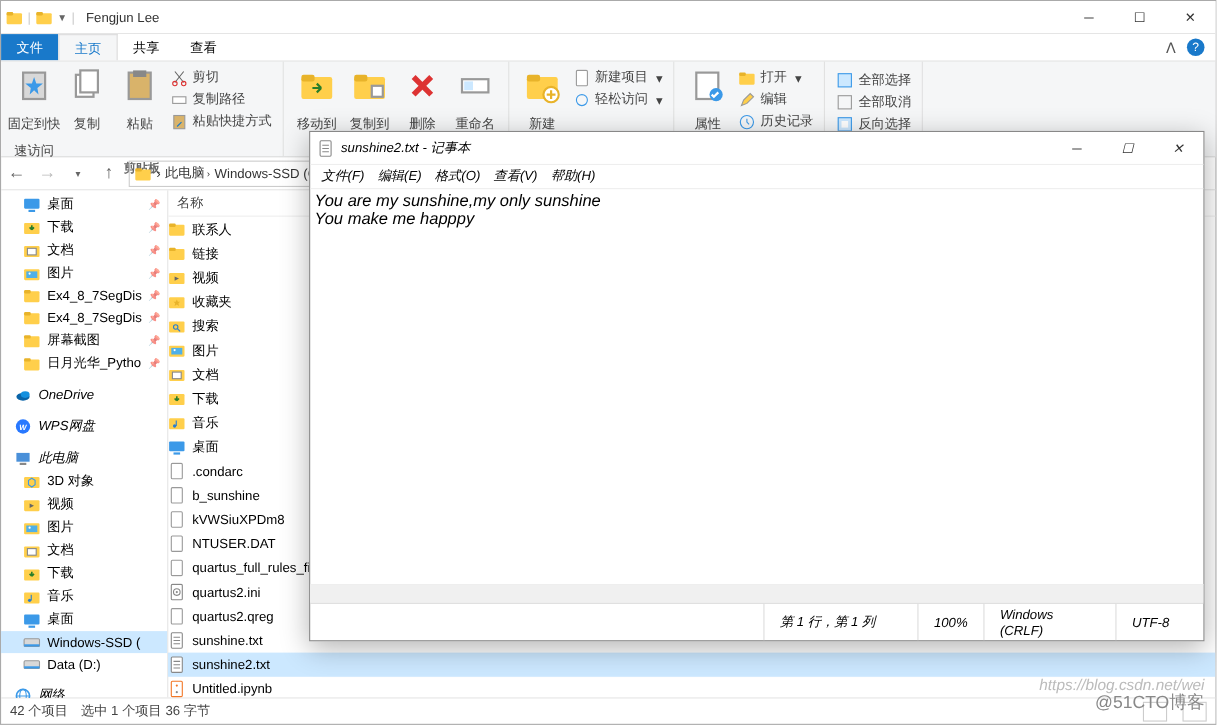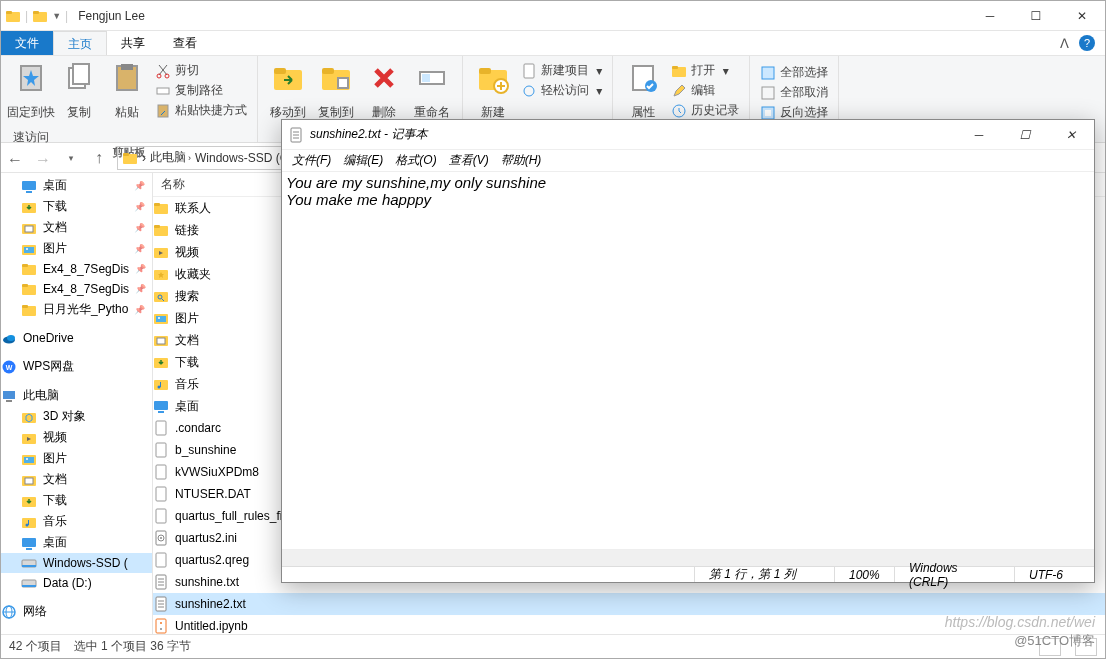--- a/index.html
+++ b/index.html
@@ -32,21 +32,21 @@
   .ico32 { width:32px; height:32px; display:inline-block;}
   
   .addressbar { height:30px; display:flex; align-items:center; border-bottom:1px solid #e5e5e5; }
   .navbtn { width:28px; height:28px; display:flex; align-items:center; justify-content:center; color:#666;}
   .breadcrumb { flex:0 0 auto; height:24px; border:1px solid #ccc; margin:0 4px; display:flex; align-items:center; font-size:12px; padding:0 4px; gap:4px; color:#333;}
   .breadcrumb .crumb { display:flex; align-items:center; gap:2px;}
   
   .body { flex:1; display:flex; min-height:0;}
   .navpane { width:152px; border-right:1px solid #e5e5e5; overflow:auto; font-size:12px; padding-top:2px;}
   .nav-item { display:flex; align-items:center; gap:6px; padding:2px 6px 2px 20px; white-space:nowrap; overflow:hidden; text-overflow:ellipsis;}
-  .nav-item.level0 { padding-left:0;}
+  .nav-item.level0 { padding-left:12px;font-style:italic;}
   .nav-item.pinned::after{ content:"📌"; font-size:9px; margin-left:auto; opacity:.6;}
   .nav-spacer { height:8px;}
   .nav-item.sel { background:#cce8ff;}
   .conticon { width:16px; height:16px; flex-shrink:0;}
   .content { flex:1; display:flex; flex-direction:column; min-width:0;}
   .colhead { height:24px; border-bottom:1px solid #eee; display:flex; align-items:center; font-size:12px; color:#444;}
   .colhead > div { padding:0 8px;}
   .col-name{ width:240px;}
   .col-date{ width:160px;}
   .col-type{ width:140px;}
@@ -60,25 +60,25 @@
   .statusbar .flex{flex:1;}
   .viewbtn { width:22px; height:18px; border:1px solid #ccc; margin-left:2px;}
   
   .notepad { position:absolute; left:280px; top:118px; width:814px; height:464px; background:#fff; border:1px solid #888; box-shadow:0 6px 24px rgba(0,0,0,.3); display:flex; flex-direction:column;font-style:italic; }
   .notepad .np-title { height:30px; display:flex; align-items:center; font-size:12px; padding-left:6px; gap:6px; border-bottom:1px solid #eee;}
   .notepad .np-title .spacer{flex:1;}
   .notepad .np-menu { height:22px; display:flex; align-items:center; font-size:12px; gap:4px; padding-left:6px; border-bottom:1px solid #eee;}
   .notepad .np-menu span { padding:0 4px;}
   .notepad .np-body { flex:1; font-family:"Microsoft YaHei","Segoe UI",sans-serif; font-size:15px; padding:2px 4px; white-space:pre; overflow:auto; position:relative;}
   .notepad .np-scroll { height:17px; border-top:1px solid #eee; background:#f0f0f0;}
-  .notepad .np-status { height:16px; border-top:1px solid #ddd; display:flex; align-items:center; font-size:12px;}
+  .notepad .np-status { height:34px; border-top:1px solid #ddd; display:flex; align-items:center; font-size:12px;}
   .notepad .np-status > div { border-left:1px solid #ddd; padding:0 14px; height:100%; display:flex; align-items:center;}
   .notepad .np-status .flex { flex:1; border-left:none;}
   .watermark { position:absolute; right:10px; bottom:28px; font-size:14px; color:#bbb; font-style:italic; pointer-events:none;}
-  .watermark2 { position:absolute; right:10px; bottom:8px; font-size:13px; color:#888; pointer-events:none;}
+  .watermark2 { position:absolute; right:10px; bottom:8px; font-size:16px; color:#888; pointer-events:none;}
 </style>
 </head>
 <body>
 
 <svg width="0" height="0" style="position:absolute">
   <defs>
     <g id="ic-folder">
         <rect x="1" y="4" width="14" height="10" rx="1" fill="#ffcf4b"></rect>
         <rect x="1" y="3" width="6" height="3" rx="1" fill="#e8b32a"></rect>
       </g>
@@ -423,20 +423,26 @@
         <div class="nav-item pinned">
           <svg class="conticon" viewBox="0 0 16 16">
             <use href="#ic-folder"></use>
           </svg>
           <span>Ex4_8_7SegDis</span>
         </div>
         <div class="nav-item pinned">
           <svg class="conticon" viewBox="0 0 16 16">
             <use href="#ic-folder"></use>
           </svg>
+          <span>屏幕截图</span>
+        </div>
+        <div class="nav-item pinned">
+          <svg class="conticon" viewBox="0 0 16 16">
+            <use href="#ic-folder"></use>
+          </svg>
           <span>日月光华_Pytho</span>
         </div>
         <div class="nav-spacer"></div>
         <div class="nav-item level0">
           <svg class="conticon" viewBox="0 0 16 16">
             <use href="#ic-onedrive"></use>
           </svg>
           <span>OneDrive</span>
         </div>
         <div class="nav-spacer"></div>
@@ -776,19 +782,19 @@
       <span>帮助(H)</span>
     </div>
     <div class="np-body">You are my sunshine,my only sunshine
 You make me happpy</div>
     <div class="np-scroll"></div>
     <div class="np-status">
       <div class="flex"></div>
       <div style="width:140px">第 1 行，第 1 列</div>
       <div style="width:60px">100%</div>
       <div style="width:120px">Windows (CRLF)</div>
-      <div style="width:80px">UTF-6</div>
+      <div style="width:80px">UTF-8</div>
     </div>
   </div>
 
   <div class="watermark">https://blog.csdn.net/wei</div>
   <div class="watermark2">@51CTO博客</div>
 </div>
 
 </body></html>

